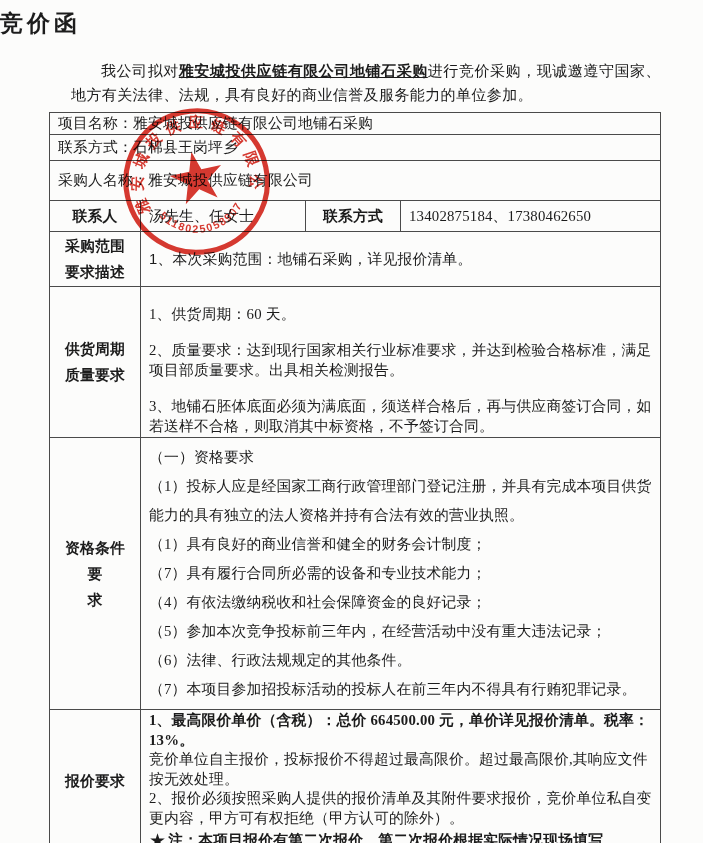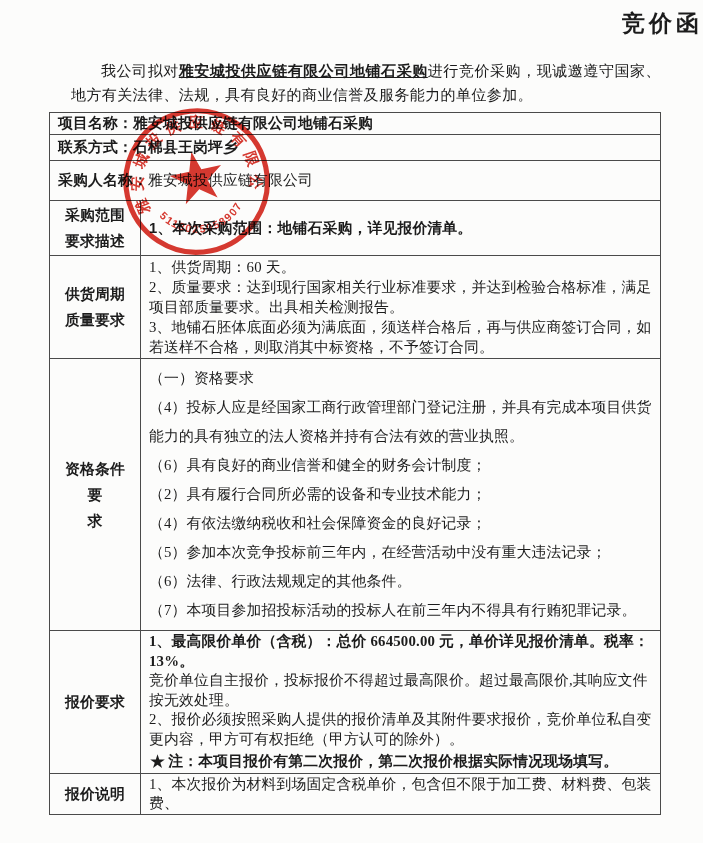--- a/index.html
+++ b/index.html
@@ -12,21 +12,21 @@
     width:703px;height:843px;
     background:#fcfcfb;
     color:var(--ink);
     font-family:"Liberation Serif", serif;
     position:relative;
     overflow:hidden;
   }
   .title{
     margin:0;
     padding-top:8px;
-    text-align:right;
+    text-align:left;
     font-family:"Liberation Sans", sans-serif;
     font-weight:700;
     font-size:23px;
     letter-spacing:4px;
   }
   .intro{
     margin:20px 42px 5px 71px;
     font-size:15px;
     line-height:24px;
     text-indent:2em;
@@ -47,33 +47,33 @@
   }
   table.main td{
     border:1px solid var(--table-line);
     padding:1px 8px;
     font-size:14.8px;
     vertical-align:middle;
     letter-spacing:0.2px;
   }
   .hei{
     font-family:"Liberation Sans", sans-serif;
-    font-weight:700;
+    font-weight:400;
   }
   .label-cell{
     text-align:center;
     font-family:"Liberation Sans", sans-serif;
     font-weight:700;
     white-space:pre-line;
     font-size:15px;
     line-height:26px;
     padding:1px 4px;
   }
   .qual-cell{line-height:29px;padding-left:13px;}
-  .lines-cell div{line-height:20px;}
+  .lines-cell div{line-height:20px;margin-top:16px;}
   .quote-cell div.ln{line-height:19.5px;}
   .b1{display:block;font-weight:700;font-family:Liberation Serif, serif;}
   .bold-serif{font-weight:700;}
   .note-line{margin-top:2px;font-weight:700;line-height:20px;}
   .star-glyph{font-size:19px;vertical-align:-2px;margin-right:2px;font-weight:400;}
   
   .seal{
     position:absolute;
     left:113px;top:96px;
     width:168px;height:170px;
@@ -107,20 +107,26 @@
   </tr>
 
   <tr style="height:26px">
     <td colspan="4"><span class="hei">联系方式：</span><span class="hei">石棉县王岗坪乡</span></td>
   </tr>
 
   <tr style="height:40px">
     <td colspan="4"><span class="hei">采购人名称：</span><span>雅安城投供应链有限公司</span></td>
   </tr>
 
+  <tr style="height:31px">
+    <td class="label-cell">联系人</td>
+    <td>汤先生、任女士</td>
+    <td class="label-cell">联系方式</td>
+    <td>13402875184、17380462650</td>
+  </tr>
 
   <tr style="height:46px">
     <td class="label-cell">采购范围
 要求描述</td>
     <td colspan="3" class="hei">1、本次采购范围：地铺石采购，详见报价清单。</td>
   </tr>
 
   <tr style="height:100px">
     <td class="label-cell">供货周期
 质量要求</td>
@@ -129,23 +135,23 @@
       <div>2、质量要求：达到现行国家相关行业标准要求，并达到检验合格标准，满足项目部质量要求。出具相关检测报告。</div>
       <div>3、地铺石胚体底面必须为满底面，须送样合格后，再与供应商签订合同，如若送样不合格，则取消其中标资格，不予签订合同。</div>
     </td>
   </tr>
 
   <tr style="height:272px">
     <td class="label-cell">资格条件要
 求</td>
     <td colspan="3" class="qual-cell">
       <div>（一）资格要求</div>
-      <div>（4）投标人应是经国家工商行政管理部门登记注册，并具有完成本项目供货能力的具有独立的法人资格并持有合法有效的营业执照。</div>
-      <div>（6）具有良好的商业信誉和健全的财务会计制度；</div>
-      <div>（2）具有履行合同所必需的设备和专业技术能力；</div>
+      <div>（1）投标人应是经国家工商行政管理部门登记注册，并具有完成本项目供货能力的具有独立的法人资格并持有合法有效的营业执照。</div>
+      <div>（1）具有良好的商业信誉和健全的财务会计制度；</div>
+      <div>（7）具有履行合同所必需的设备和专业技术能力；</div>
       <div>（4）有依法缴纳税收和社会保障资金的良好记录；</div>
       <div>（5）参加本次竞争投标前三年内，在经营活动中没有重大违法记录；</div>
       <div>（6）法律、行政法规规定的其他条件。</div>
       <div>（7）本项目参加招投标活动的投标人在前三年内不得具有行贿犯罪记录。</div>
     </td>
   </tr>
 
 
   <tr style="height:122px">
     <td class="label-cell">报价要求</td>

